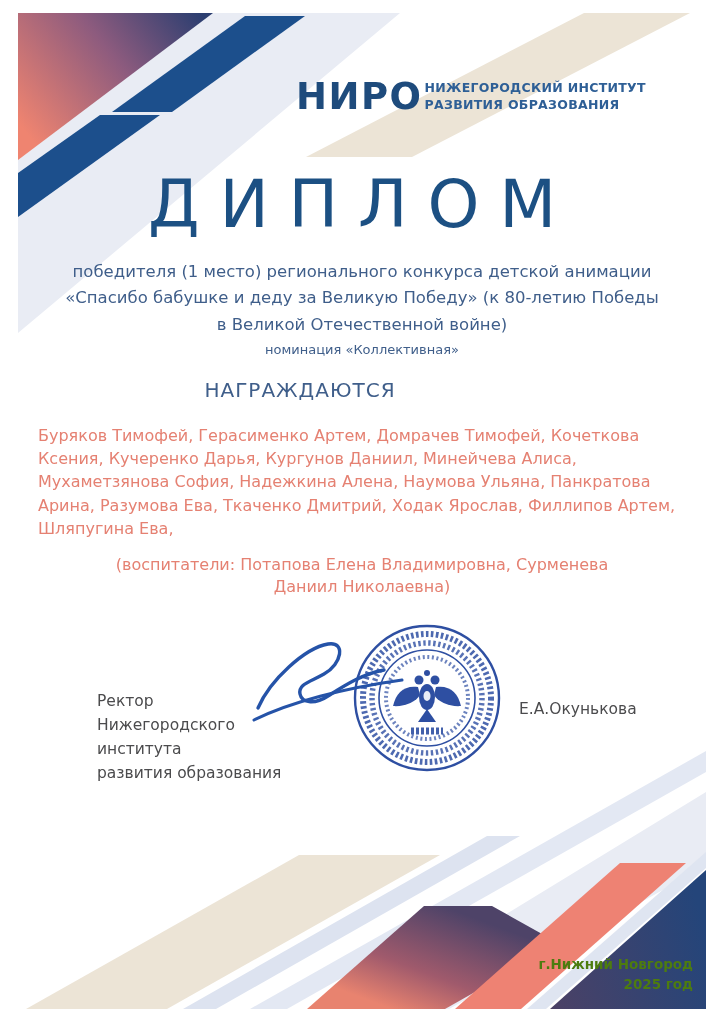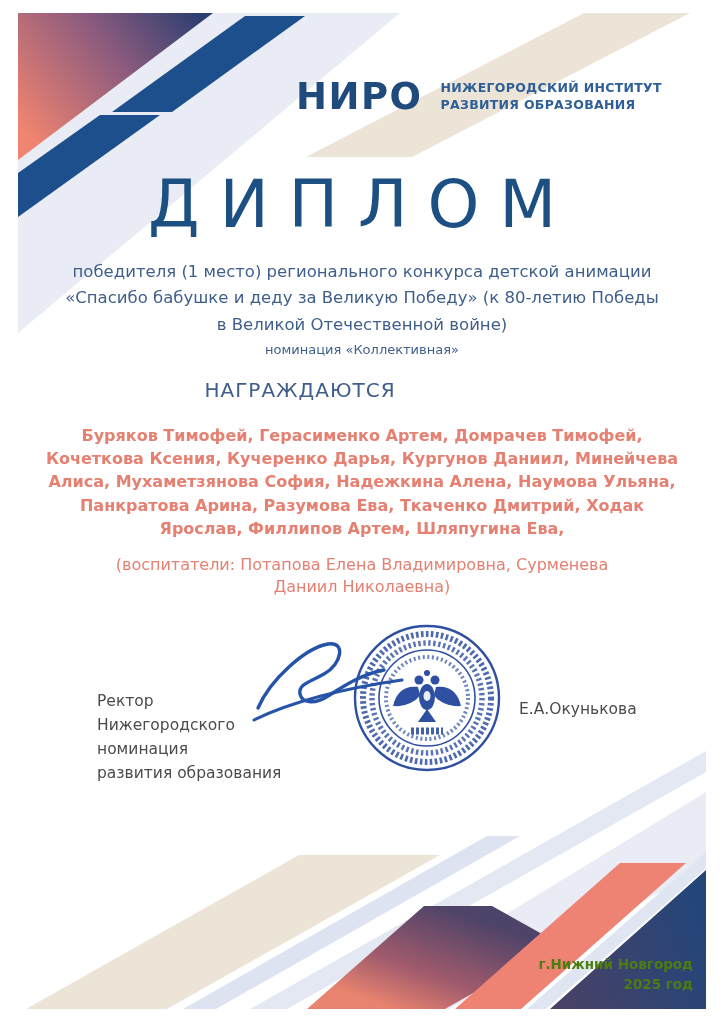--- a/index.html
+++ b/index.html
@@ -6,35 +6,35 @@
   .page {
     position:relative; width:724px; height:1023px; background:#ffffff;
     overflow:hidden; font-family:"DejaVu Sans","Liberation Sans",sans-serif;
   }
   svg.decor { position:absolute; left:0; z-index:0; display:block; }
   #top-decor { top:0; }
   #bottom-decor { bottom:0; }
 
   .content { position:absolute; z-index:2; }
 
-  .header-row { left:296px; top:78px; display:flex; align-items:center; gap:18px; }
+  .header-row { left:296px; top:78px; display:flex; align-items:center; gap:2px; }
   .logo-text { font-size:37px; font-weight:700; color:#1e4b7c; letter-spacing:1.5px; line-height:1; }
   .org-name { font-size:12.5px; font-weight:700; color:#2e5f96; line-height:1.32; letter-spacing:0.3px; }
 
   .title { top:172px; left:0; width:724px; text-align:center; font-size:66px; font-weight:400;
            color:#1c5083; letter-spacing:0.30em; line-height:1; }
 
   .desc { top:259px; left:50%; transform:translateX(-50%); width:596px; text-align:center;
           font-size:16.5px; line-height:1.6; color:#3f5e8a; }
   .nomination { top:342px; left:0; width:724px; text-align:center; font-size:13px; color:#3f5e8a; }
   .awarded { top:378px; left:0; width:600px; text-align:center; font-size:20px;
              letter-spacing:1px; color:#3f5e8a; }
 
-  .names { top:424px; left:50%; transform:translateX(-50%); width:648px; text-align:center;
-           font-size:16px; line-height:1.45; color:#e58172;font-weight:bold; }
+  .names { top:424px; left:50%; transform:translateX(-50%); width:648px; 
+           font-size:16px; line-height:1.45; color:#e58172; }
   .institution { top:524px; left:0; width:724px; text-align:center; font-size:19.5px;
                  font-weight:700; color:#26476f; }
   .teachers { top:554px; left:50%; transform:translateX(-50%); width:530px; text-align:center;
               font-size:16px; line-height:1.4; color:#e58172; }
 
   .sig-position { left:97px; top:669px; font-size:15.5px; color:#4b4b4d; line-height:1.55;margin-top:20px; }
   .sig-position span { display:block; }
   .sig-name { left:519px; top:700px; font-size:15.5px; color:#4b4b4d; }
   #stamp { position:absolute; left:350px; top:621px; z-index:2; }
   #signature { position:absolute; left:250px; top:630px; z-index:3; }
@@ -97,21 +97,21 @@
   <div class="content desc">победителя (1 место) регионального конкурса детской анимации «Спасибо бабушке и деду за Великую Победу» (к 80-летию Победы в Великой Отечественной войне)</div>
   <div class="content nomination">номинация «Коллективная»</div>
   <div class="content awarded">НАГРАЖДАЮТСЯ</div>
 
   <div class="content names">Буряков Тимофей, Герасименко Артем, Домрачев Тимофей, Кочеткова Ксения, Кучеренко Дарья, Кургунов Даниил, Минейчева Алиса, Мухаметзянова София, Надежкина Алена, Наумова Ульяна, Панкратова Арина, Разумова Ева, Ткаченко Дмитрий, Ходак Ярослав, Филлипов Артем, Шляпугина Ева,</div>
   <div class="content teachers">(воспитатели: Потапова Елена Владимировна, Сурменева Даниил Николаевна)</div>
 
   <div class="content sig-position">
     <span>Ректор</span>
     <span>Нижегородского</span>
-    <span>номинация</span>
+    <span>института</span>
     <span>развития образования</span>
   </div>
 
   <svg id="stamp" width="154" height="154" viewBox="0 0 154 154">
     <g stroke="#2e4fa2" fill="none">
       <circle cx="77" cy="77" r="72" stroke-width="2.4"></circle>
       <circle cx="77" cy="77" r="64" stroke-width="6" stroke-dasharray="2.6 2.4" opacity="0.85"></circle>
       <circle cx="77" cy="77" r="55" stroke-width="5.5" stroke-dasharray="2.4 2.6" opacity="0.8"></circle>
       <circle cx="77" cy="77" r="48" stroke-width="1.6"></circle>
       <circle cx="77" cy="77" r="41" stroke-width="4" stroke-dasharray="2 2.6" opacity="0.7"></circle>

